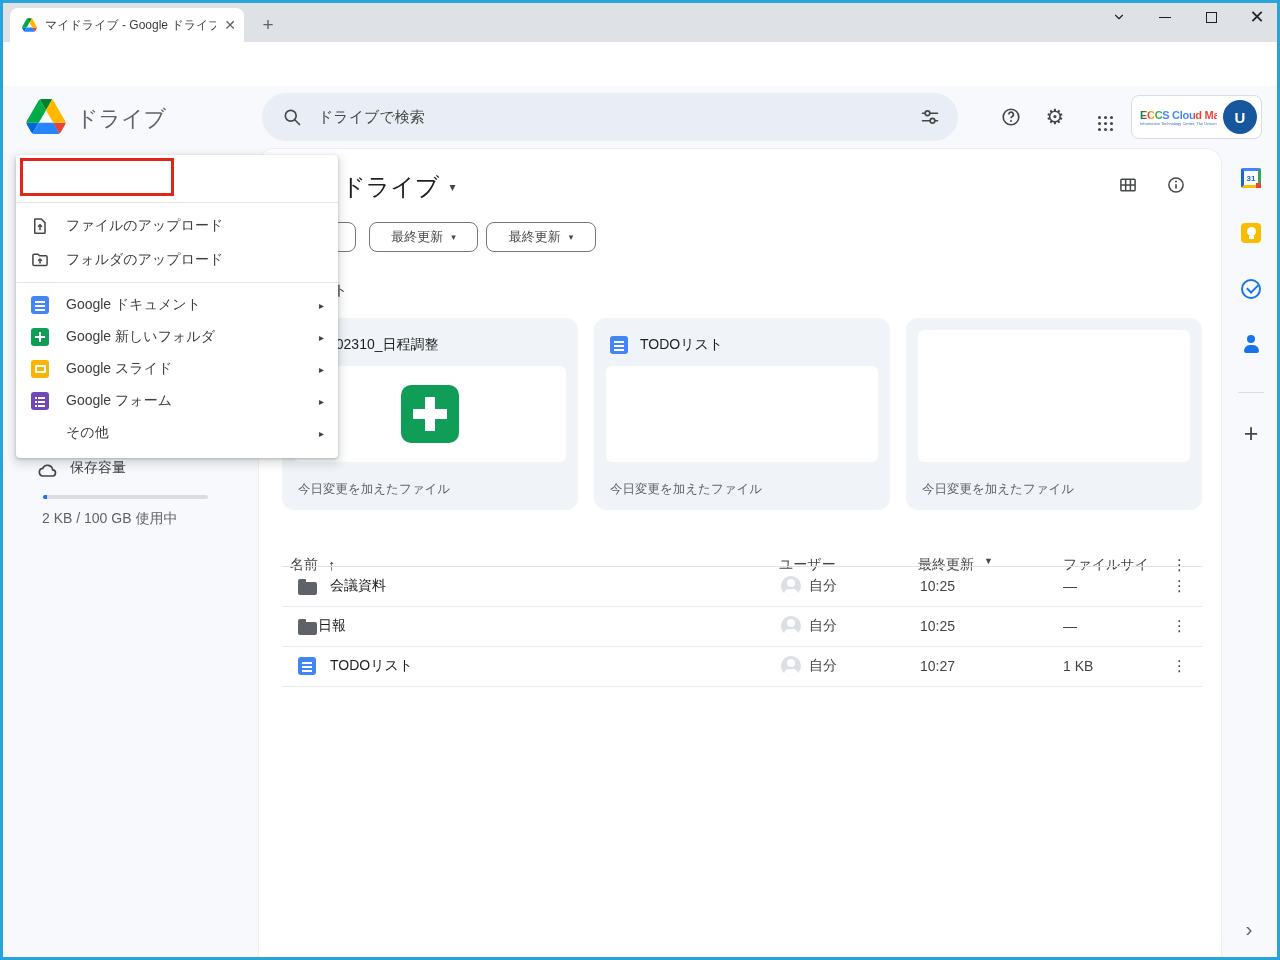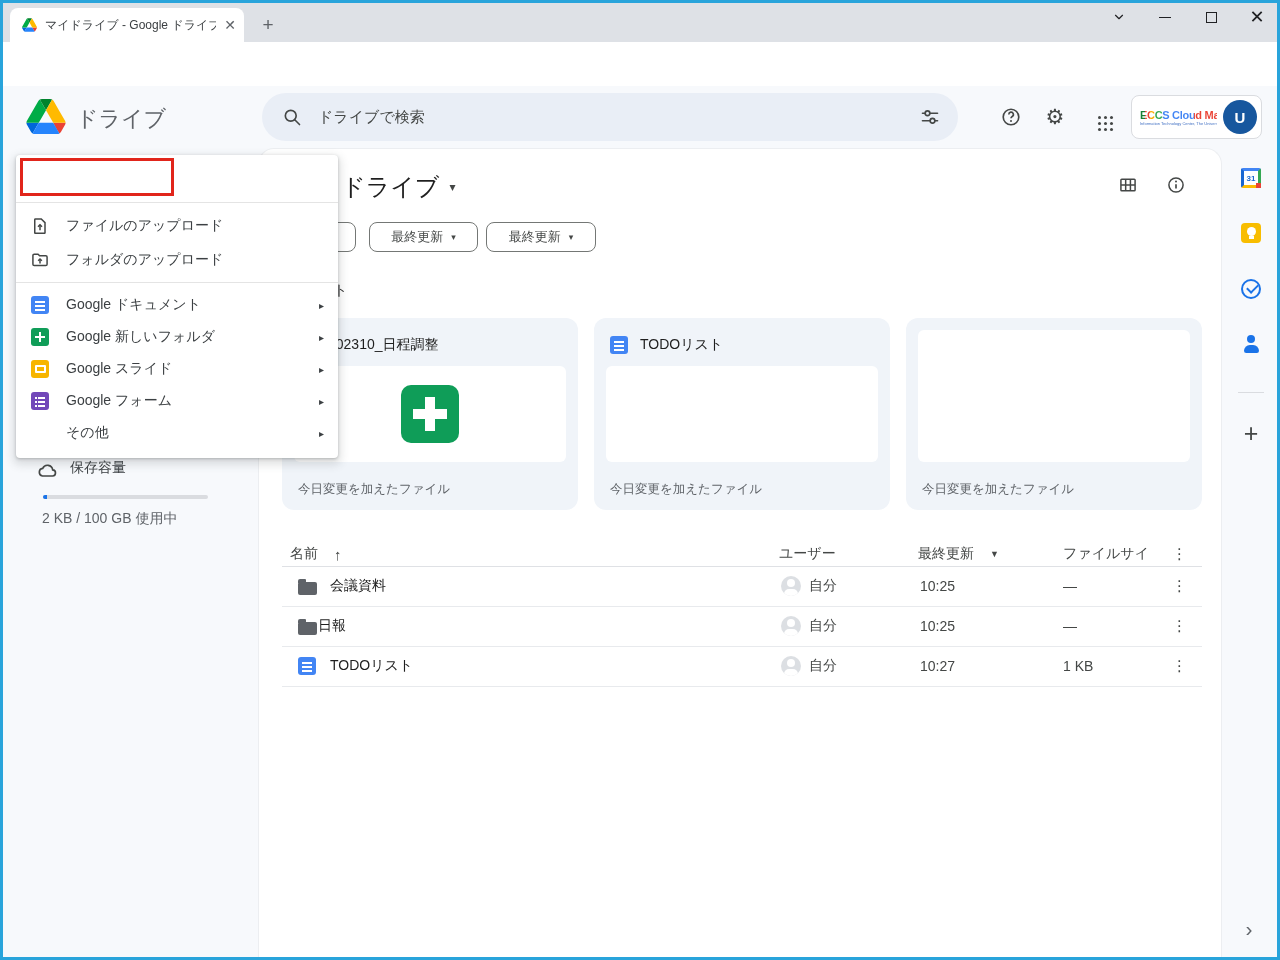--- a/index.html
+++ b/index.html
@@ -97,21 +97,21 @@
   .sq.forms{background:#7248B9}
   .sq.forms::after{content:"";position:absolute;left:7px;right:4px;top:5px;height:2px;background:#fff;
                    box-shadow:0 4px 0 #fff,0 8px 0 #fff}
   .sq.forms::before{content:"";position:absolute;left:4px;top:5px;width:2px;height:2px;background:#fff;
                     box-shadow:0 4px 0 #fff,0 8px 0 #fff}
   .sheets-big{width:58px;height:58px;border-radius:10px;background:#0F9D58;position:relative}
   .sheets-big::before{content:"";position:absolute;left:24px;top:12px;width:10px;height:34px;background:#fff}
   .sheets-big::after{content:"";position:absolute;left:12px;top:24px;width:34px;height:10px;background:#fff}
 
   
-  .th{position:absolute;top:536px;height:36px;display:flex;align-items:center;gap:16px;
+  .th{position:absolute;top:556px;height:36px;display:flex;align-items:flex-start;gap:10px;
       font-size:14px;color:#444746}
   #thead-line{left:282px;top:566px;width:920px;height:0;border-top:1px solid #DFE1E5}
   .trow-line{position:absolute;left:282px;width:920px;height:0;border-top:1px solid #E8EAED}
   .cell{position:absolute;height:40px;display:flex;align-items:center;font-size:14px;color:#1F1F1F}
   .cell.sub{color:#444746}
   .folder-ic{width:19px;height:13px;background:#5F6368;border-radius:2px;position:relative;margin-top:4px}
   .folder-ic::before{content:"";position:absolute;top:-3px;left:0;width:8px;height:4px;background:#5F6368;
                      border-radius:2px 1px 0 0}
   .owner-av{width:20px;height:20px;border-radius:50%;background:#DCDFE3;position:relative;overflow:hidden;
             margin-right:8px;flex:0 0 auto}

